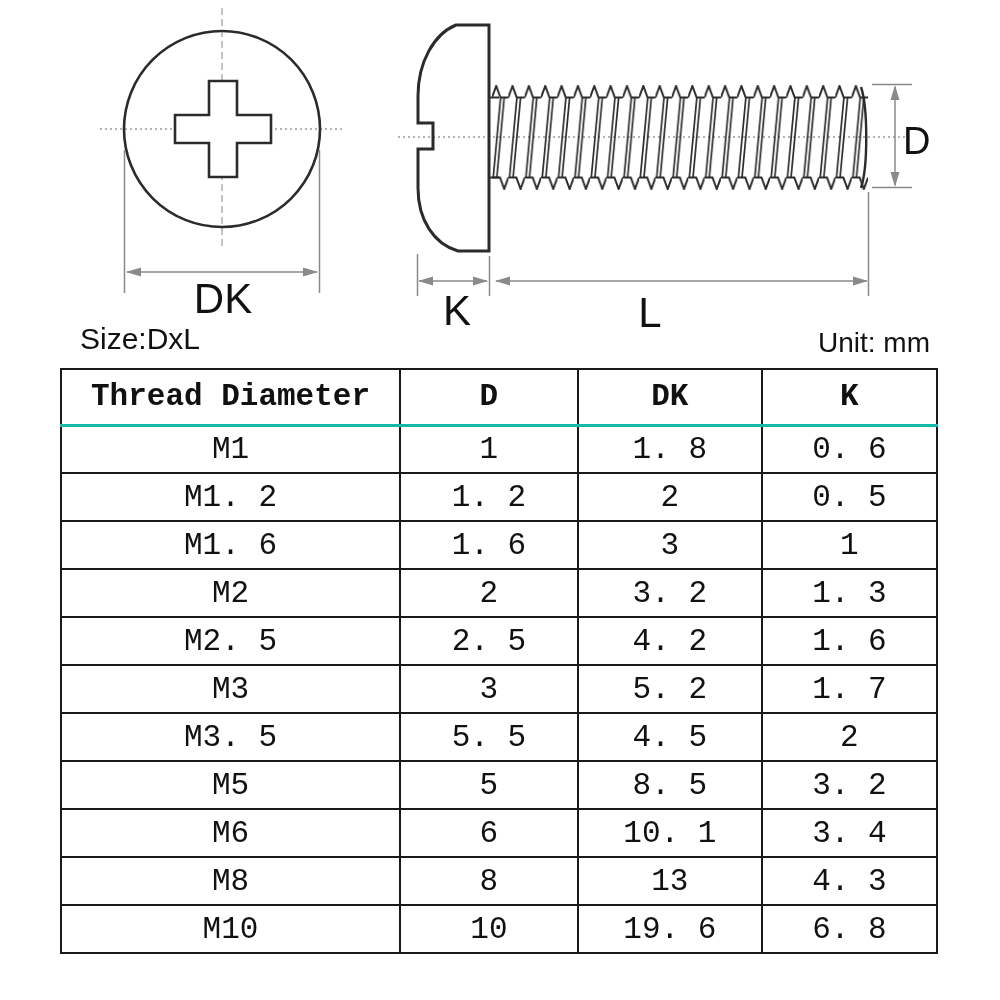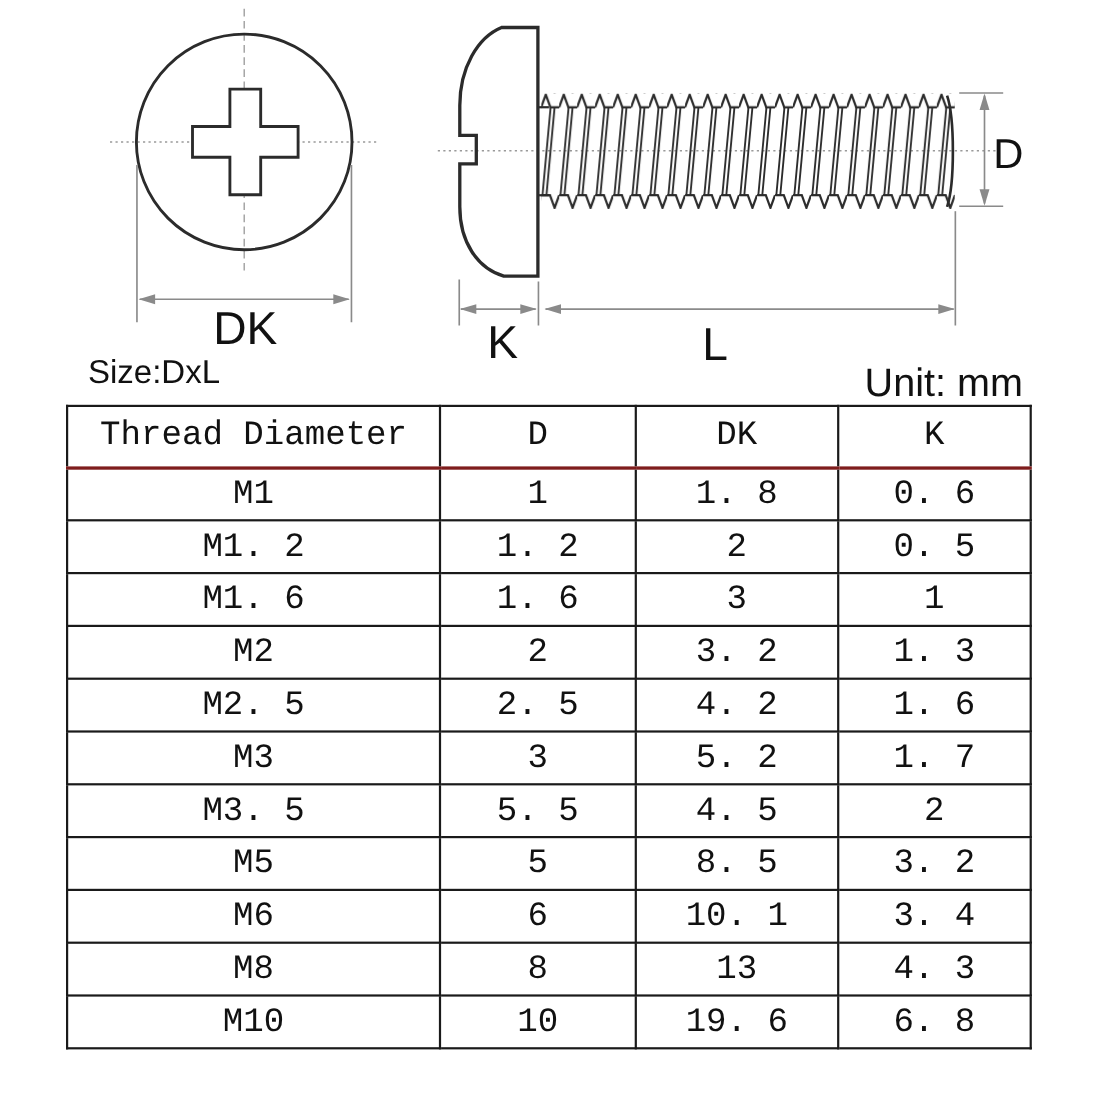--- a/index.html
+++ b/index.html
@@ -6,29 +6,29 @@
   .stage { position:relative; width:1000px; height:1000px; background:#ffffff; overflow:hidden;
            font-family:"Liberation Sans", sans-serif; color:#111111; }
   .drawing { position:absolute; left:0; top:0; width:1000px; height:365px; }
   .drawing svg { position:absolute; left:0; top:0; }
   .dim-label { position:absolute; color:#111; font-family:"Liberation Sans", sans-serif; line-height:1; }
   .dk-label { left:160px; top:278px; width:126px; text-align:center; font-size:42px; }
   .k-label  { left:420px; top:290px; width:74px;  text-align:center; font-size:42px; }
   .l-label  { left:500px; top:292px; width:300px; text-align:center; font-size:42px; }
   .d-label  { left:903px; top:122px; width:50px;  text-align:left;  font-size:38px; }
   .size-label { position:absolute; left:80px; top:322px; font-size:30px; letter-spacing:0px; }
-  .unit-label { position:absolute; right:70px; top:327px; font-size:36px; }
+  .unit-label { position:absolute; right:70px; top:327px; font-size:28px; }
   table.spec { position:absolute; left:60px; top:368px; width:878px;
                border-collapse:collapse; table-layout:fixed;
                font-family:"Liberation Mono", monospace; font-size:31px; color:#111; }
   table.spec th, table.spec td { border:2px solid #1a1a1a; text-align:center; vertical-align:middle;
                padding:0; overflow:hidden; white-space:nowrap; }
   table.spec thead tr { height:56px; }
   table.spec tbody tr { height:48px;border-radius:12px; }
-  table.spec thead th { border-bottom:3px solid #7f1d1d; font-weight:normal;margin-left:28px; }
+  table.spec thead th { border-bottom:3px solid #14b8a6; font-weight:bold;margin-left:28px; }
   .c1 { width:38.7%; } .c2 { width:20.3%; } .c3 { width:21%; } .c4 { width:20%; }
 </style>
 </head>
 <body>
 
 <div class="stage">
 
   <div class="drawing">
     <svg width="1000" height="365" viewBox="0 0 1000 365">
       <defs>

